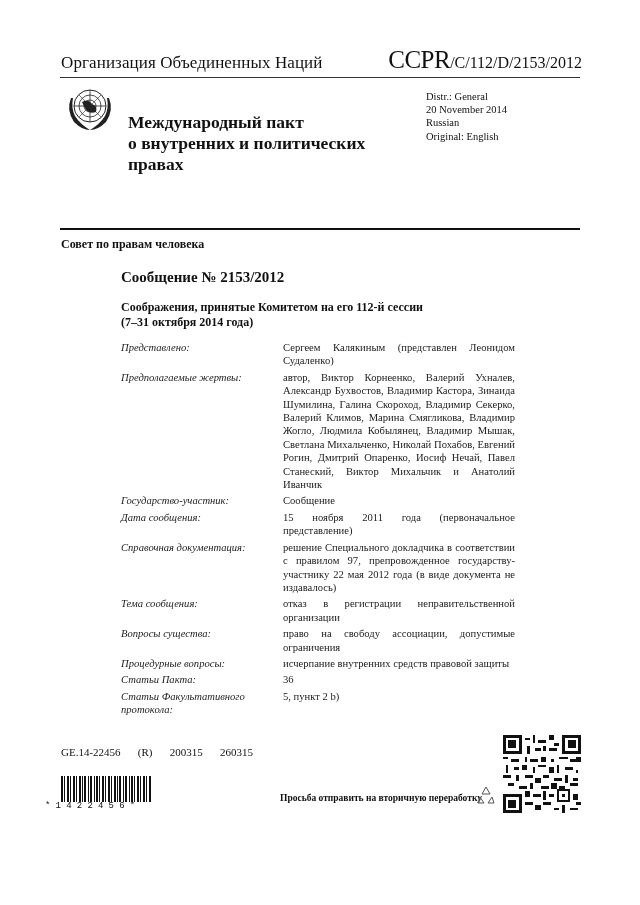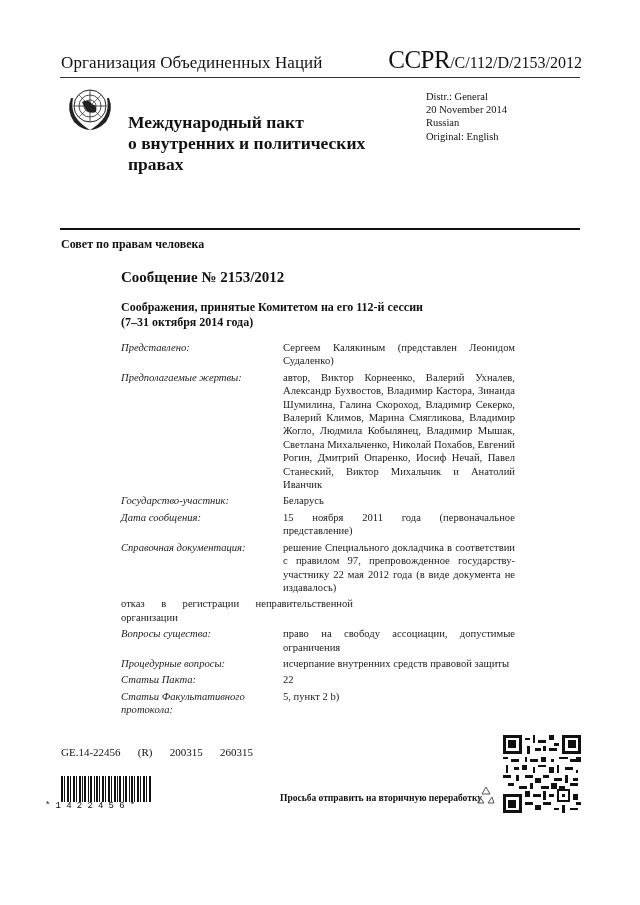--- a/index.html
+++ b/index.html
@@ -79,44 +79,45 @@
   <div class="row">
       <div class="lbl">Представлено:</div>
       <div class="val">Сергеем Калякиным (представлен Леонидом Судаленко)</div>
     </div>
   <div class="row">
       <div class="lbl">Предполагаемые жертвы:</div>
       <div class="val">автор, Виктор Корнеенко, Валерий Ухналев, Александр Бухвостов, Владимир Кастора, Зинаида Шумилина, Галина Скороход, Владимир Секерко, Валерий Климов, Марина Смягликова, Владимир Жогло, Людмила Кобылянец, Владимир Мышак, Светлана Михальченко, Николай Похабов, Евгений Рогин, Дмитрий Опаренко, Иосиф Нечай, Павел Станеский, Виктор Михальчик и Анатолий Иванчик</div>
     </div>
   <div class="row">
       <div class="lbl">Государство-участник:</div>
-      <div class="val">Беларусь</div>
+      <div class="val">Сообщение</div>
     </div>
   <div class="row">
       <div class="lbl">Дата сообщения:</div>
       <div class="val">15 ноября 2011 года (первоначальное представление)</div>
     </div>
   <div class="row">
       <div class="lbl">Справочная документация:</div>
       <div class="val">решение Специального докладчика в соответствии с правилом 97, препровожденное государству-участнику 22 мая 2012 года (в виде документа не издавалось)</div>
     </div>
   <div class="row">
+      <div class="lbl">Тема сообщения:</div>
       <div class="val">отказ в регистрации неправительственной организации</div>
     </div>
   <div class="row">
       <div class="lbl">Вопросы существа:</div>
       <div class="val">право на свободу ассоциации, допустимые ограничения</div>
     </div>
   <div class="row">
       <div class="lbl">Процедурные вопросы:</div>
       <div class="val">исчерпание внутренних средств правовой защиты</div>
     </div>
   <div class="row">
       <div class="lbl">Статьи Пакта:</div>
-      <div class="val">22</div>
+      <div class="val">36</div>
     </div>
   <div class="row">
       <div class="lbl">Статьи Факультативного протокола:</div>
       <div class="val">5, пункт 2 b)</div>
     </div>
 </div>
 
 <div class="abs job" style="white-space:pre;">GE.14-22456   (R)   200315   260315</div>
 
 <svg class="abs barcode" viewBox="0 0 90 26" preserveAspectRatio="none">

